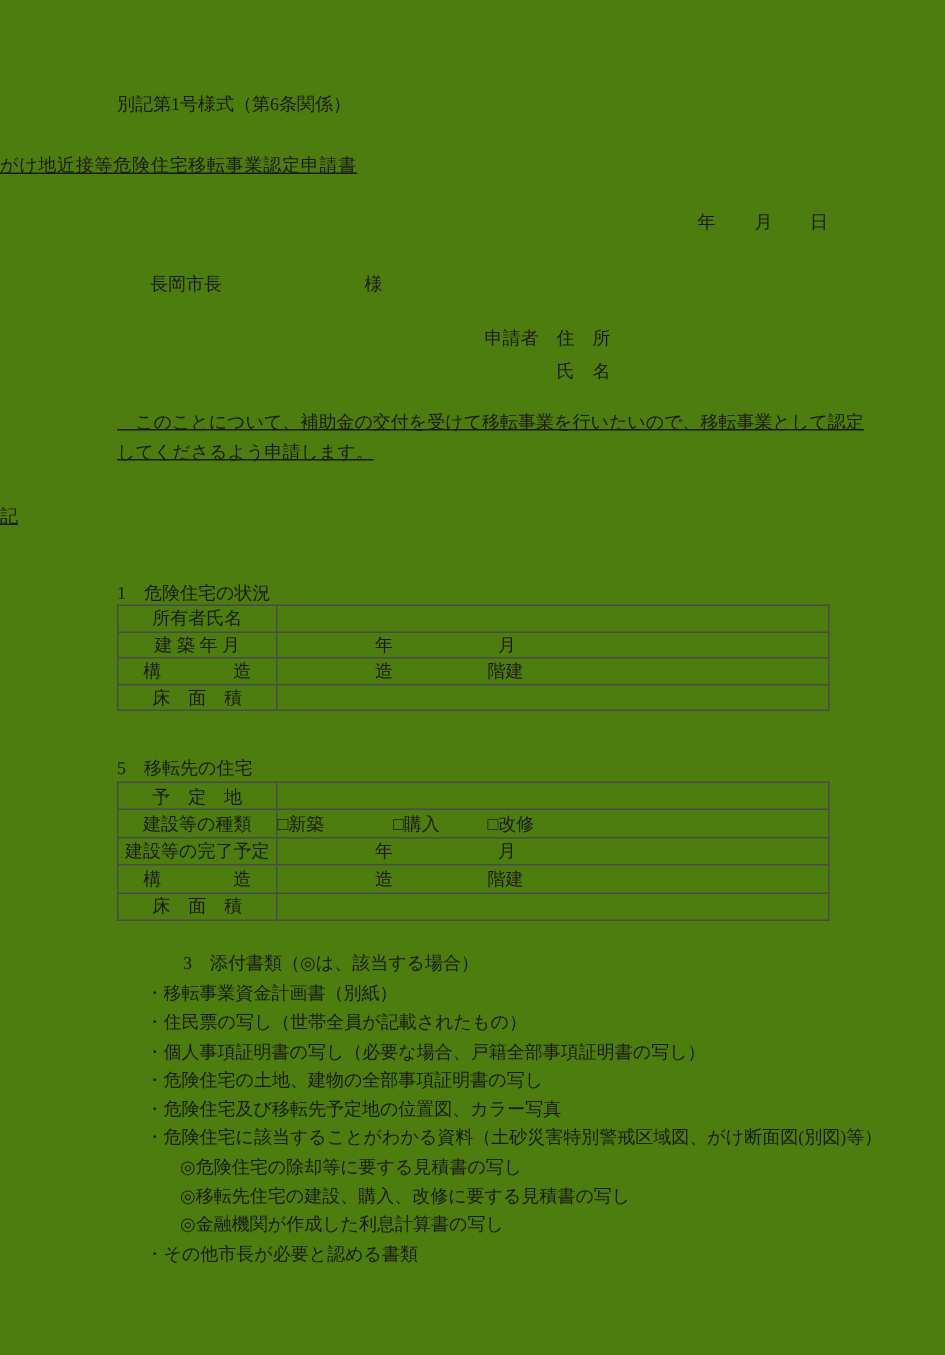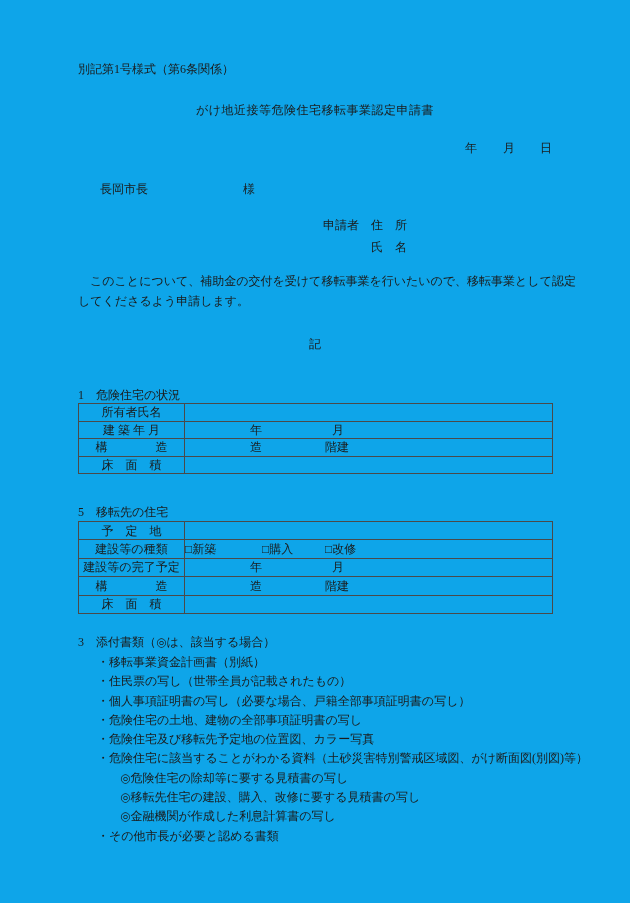--- a/index.html
+++ b/index.html
@@ -1,50 +1,50 @@
 <!DOCTYPE html>
 <html><head>
 <meta charset="utf-8">
 <style>
   html,body{margin:0;padding:0;background:#fff;}
   .page{
     position:relative;
     width:630px;height:903px;
-    background:#0ea5e9;
+    background:#4d7c0f;
     font-family:"Liberation Serif","DejaVu Serif",serif;
     color:#1b1b1b;
     font-size:12px;
     line-height:1;
     overflow:hidden;
   }
   .abs{position:absolute;white-space:nowrap;}
-  .centered{left:0;width:630px;text-align:center;}
+  .centered{left:0;width:630px;text-align:left;text-decoration:underline;}
 
   
   .form-number{left:78px;top:63px;}
   .doc-title{top:104px;letter-spacing:0.5px;}
   .date-line{left:0;top:142px;width:630px;height:14px;}
   .date-line span{position:absolute;top:0;}
   .date-year{left:465px;}
   .date-month{left:503px;}
   .date-day{left:540px;}
   .addressee{left:0;top:183px;width:630px;height:14px;}
   .addressee span{position:absolute;top:0;}
   .addressee-name{left:100px;text-align:center;}
   .addressee-honorific{left:243px;}
   .applicant-line1{left:323px;top:219px;}
   .applicant-line2{left:371px;top:241px;}
 
-  .body-par{left:78px;top:271px;width:486px;line-height:20px;white-space:nowrap;}
+  .body-par{left:78px;top:271px;width:486px;line-height:20px;white-space:nowrap;text-decoration:underline;}
   .ki-marker{top:338px;}
 
   .sec-heading{left:78px;}
   .s1-heading{top:389px;}
   .s2-heading{top:506px;}
-  .s3-heading{top:636px;}
+  .s3-heading{top:636px;margin-left:44px;}
 
   
   table.form-table{
     position:absolute;left:78px;
     border-collapse:collapse;
     width:475px;table-layout:fixed;
     font-size:12px;color:#1b1b1b;padding-left:14px;
   }
   .t1{top:403px;}
   .t2{top:521px;}

